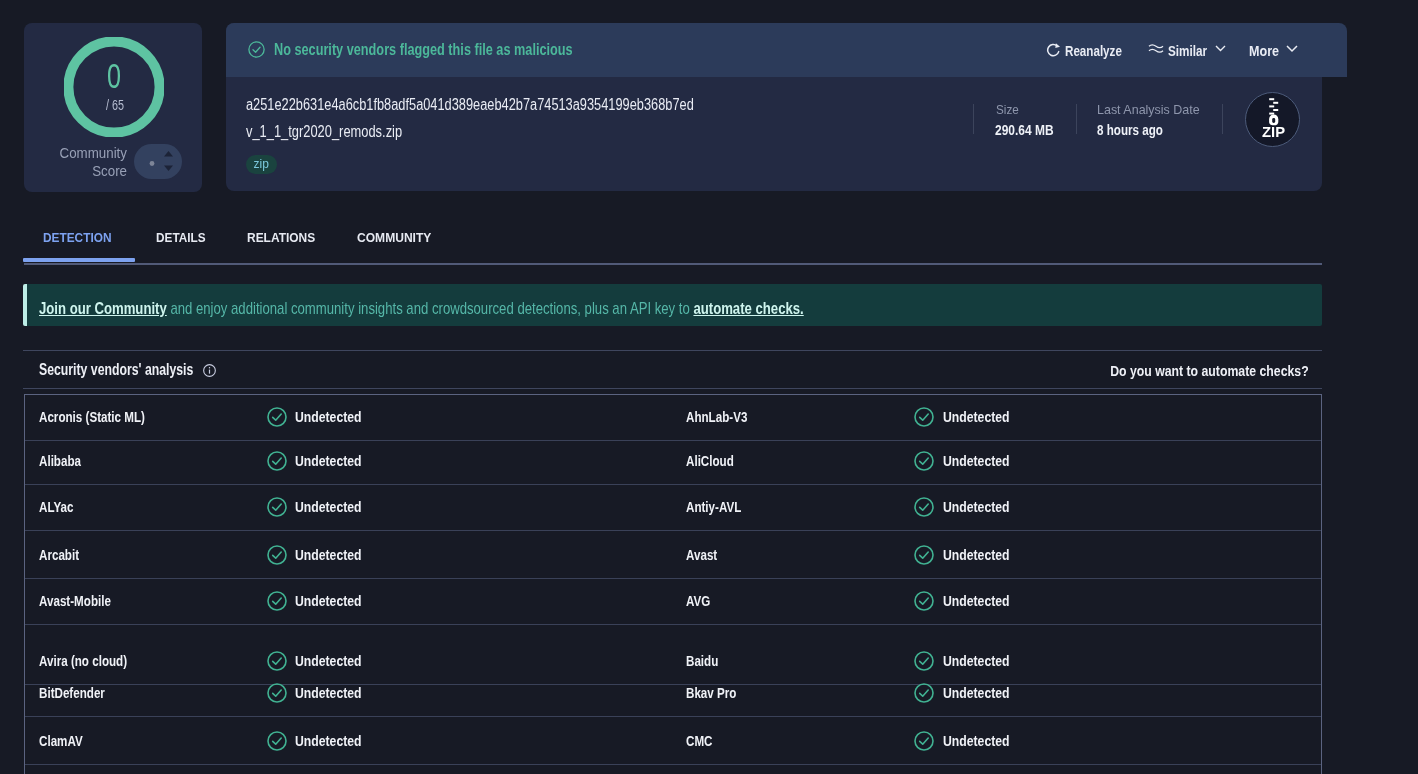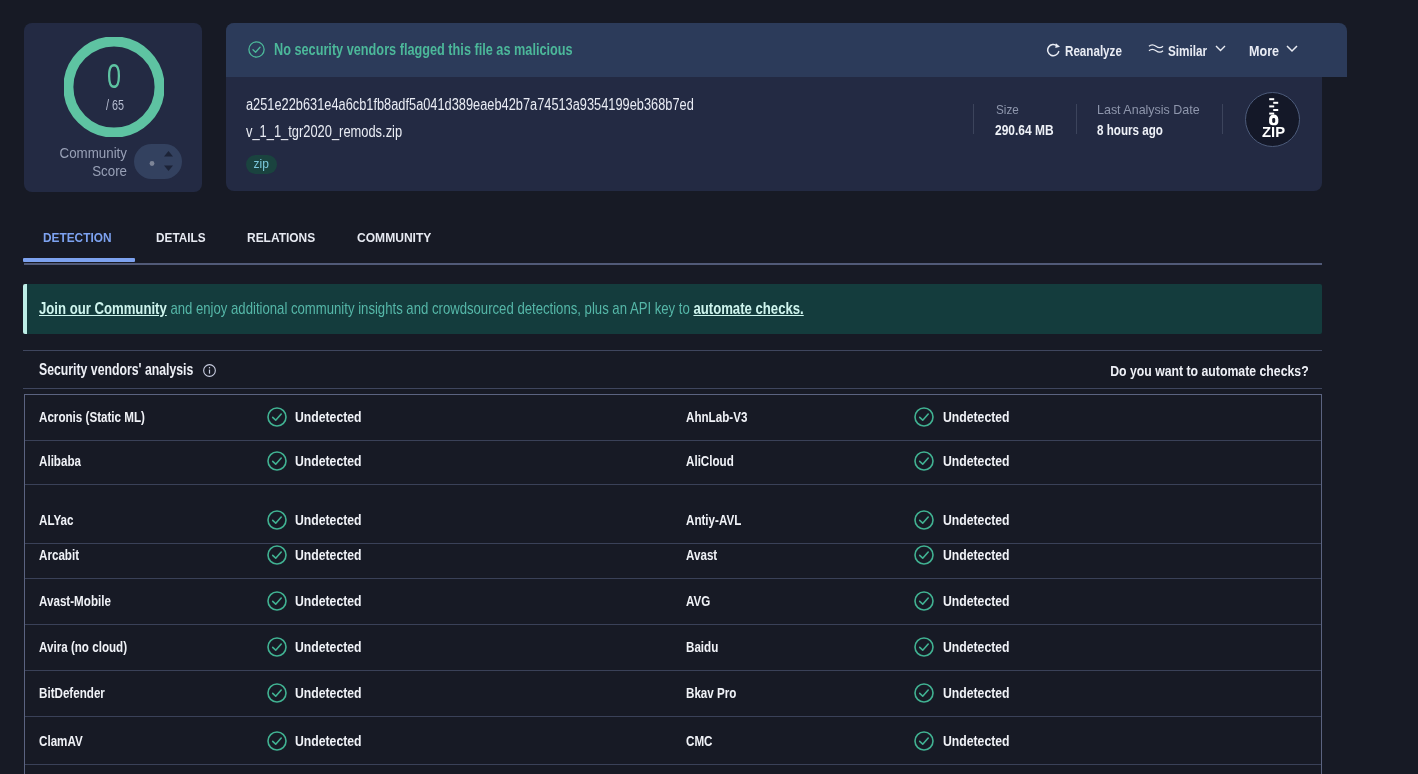--- a/index.html
+++ b/index.html
@@ -31,21 +31,21 @@
 .metaLabel { font-size:13px; color:#8e96ac; transform:scaleX(0.9); transform-origin:left center; }
 .metaValue { font-size:14px; font-weight:700; color:#eef1f7; transform-origin:left center; }
 #zipBadge { left:1019px; top:69px; width:55px; height:55px; border-radius:50%; background:#141828; border:1px solid #4c5b7a; }
 
 
 .tab { top:230px; font-size:13px; font-weight:700; color:#e7eaf2; }
 #tabUnderline { left:23px; top:258px; width:112px; height:4px; background:#7da2f0; border-radius:1px; }
 #tabBorder { left:24px; top:263px; width:1298px; height:1.5px; background:#515a78; }
 
 
-#banner { left:23px; top:284px; width:1299px; height:50px; background:#143c3d; border-left:4px solid #bdeee7; border-radius:2px; }
+#banner { left:23px; top:284px; width:1299px; height:42px; background:#143c3d; border-left:4px solid #bdeee7; border-radius:2px; }
 #bannerText { left:11.7px; top:15px; font-size:17px; color:#55b7a8; white-space:pre; transform:scaleX(0.773); transform-origin:left center; }
 #bannerText b { color:#cff5ee; text-decoration:underline; }
 
 
 #svaTop { left:23px; top:350px; width:1299px; height:1px; background:#3f465e; }
 #svaBot { left:23px; top:388px; width:1299px; height:1px; background:#3f465e; }
 #svaText { left:38.6px; top:361px; font-size:16px; font-weight:700; color:#eef0f6; transform:scaleX(0.767); }
 #svaAuto { right:109.5px; top:362px; font-size:15.5px; font-weight:700; color:#eef0f6; transform:scaleX(0.792); }
 
 
@@ -174,21 +174,21 @@
           <path d="M5.7 10.4 L8.7 13.2 L14.2 7" fill="none" stroke="#41b292" stroke-width="1.6" stroke-linecap="round" stroke-linejoin="round"></path>
         </svg></span>
     <span class="undet c1u">Undetected</span>
     <span class="vname c2n">AliCloud</span>
     <span class="chk c2c"><svg width="20" height="20" viewBox="0 0 20 20">
           <circle cx="10" cy="10" r="9" fill="none" stroke="#41b292" stroke-width="1.6"></circle>
           <path d="M5.7 10.4 L8.7 13.2 L14.2 7" fill="none" stroke="#41b292" stroke-width="1.6" stroke-linecap="round" stroke-linejoin="round"></path>
         </svg></span>
     <span class="undet c2u">Undetected</span>
   </div>
-    <div class="row" style="top:103px">
+    <div class="row" style="top:90px">
     <span class="vname c1n">ALYac</span>
     <span class="chk c1c"><svg width="20" height="20" viewBox="0 0 20 20">
           <circle cx="10" cy="10" r="9" fill="none" stroke="#41b292" stroke-width="1.6"></circle>
           <path d="M5.7 10.4 L8.7 13.2 L14.2 7" fill="none" stroke="#41b292" stroke-width="1.6" stroke-linecap="round" stroke-linejoin="round"></path>
         </svg></span>
     <span class="undet c1u">Undetected</span>
     <span class="vname c2n">Antiy-AVL</span>
     <span class="chk c2c"><svg width="20" height="20" viewBox="0 0 20 20">
           <circle cx="10" cy="10" r="9" fill="none" stroke="#41b292" stroke-width="1.6"></circle>
           <path d="M5.7 10.4 L8.7 13.2 L14.2 7" fill="none" stroke="#41b292" stroke-width="1.6" stroke-linecap="round" stroke-linejoin="round"></path>
@@ -216,21 +216,21 @@
           <path d="M5.7 10.4 L8.7 13.2 L14.2 7" fill="none" stroke="#41b292" stroke-width="1.6" stroke-linecap="round" stroke-linejoin="round"></path>
         </svg></span>
     <span class="undet c1u">Undetected</span>
     <span class="vname c2n">AVG</span>
     <span class="chk c2c"><svg width="20" height="20" viewBox="0 0 20 20">
           <circle cx="10" cy="10" r="9" fill="none" stroke="#41b292" stroke-width="1.6"></circle>
           <path d="M5.7 10.4 L8.7 13.2 L14.2 7" fill="none" stroke="#41b292" stroke-width="1.6" stroke-linecap="round" stroke-linejoin="round"></path>
         </svg></span>
     <span class="undet c2u">Undetected</span>
   </div>
-    <div class="row" style="top:230px">
+    <div class="row" style="top:244px">
     <span class="vname c1n">Avira (no cloud)</span>
     <span class="chk c1c"><svg width="20" height="20" viewBox="0 0 20 20">
           <circle cx="10" cy="10" r="9" fill="none" stroke="#41b292" stroke-width="1.6"></circle>
           <path d="M5.7 10.4 L8.7 13.2 L14.2 7" fill="none" stroke="#41b292" stroke-width="1.6" stroke-linecap="round" stroke-linejoin="round"></path>
         </svg></span>
     <span class="undet c1u">Undetected</span>
     <span class="vname c2n">Baidu</span>
     <span class="chk c2c"><svg width="20" height="20" viewBox="0 0 20 20">
           <circle cx="10" cy="10" r="9" fill="none" stroke="#41b292" stroke-width="1.6"></circle>
           <path d="M5.7 10.4 L8.7 13.2 L14.2 7" fill="none" stroke="#41b292" stroke-width="1.6" stroke-linecap="round" stroke-linejoin="round"></path>

